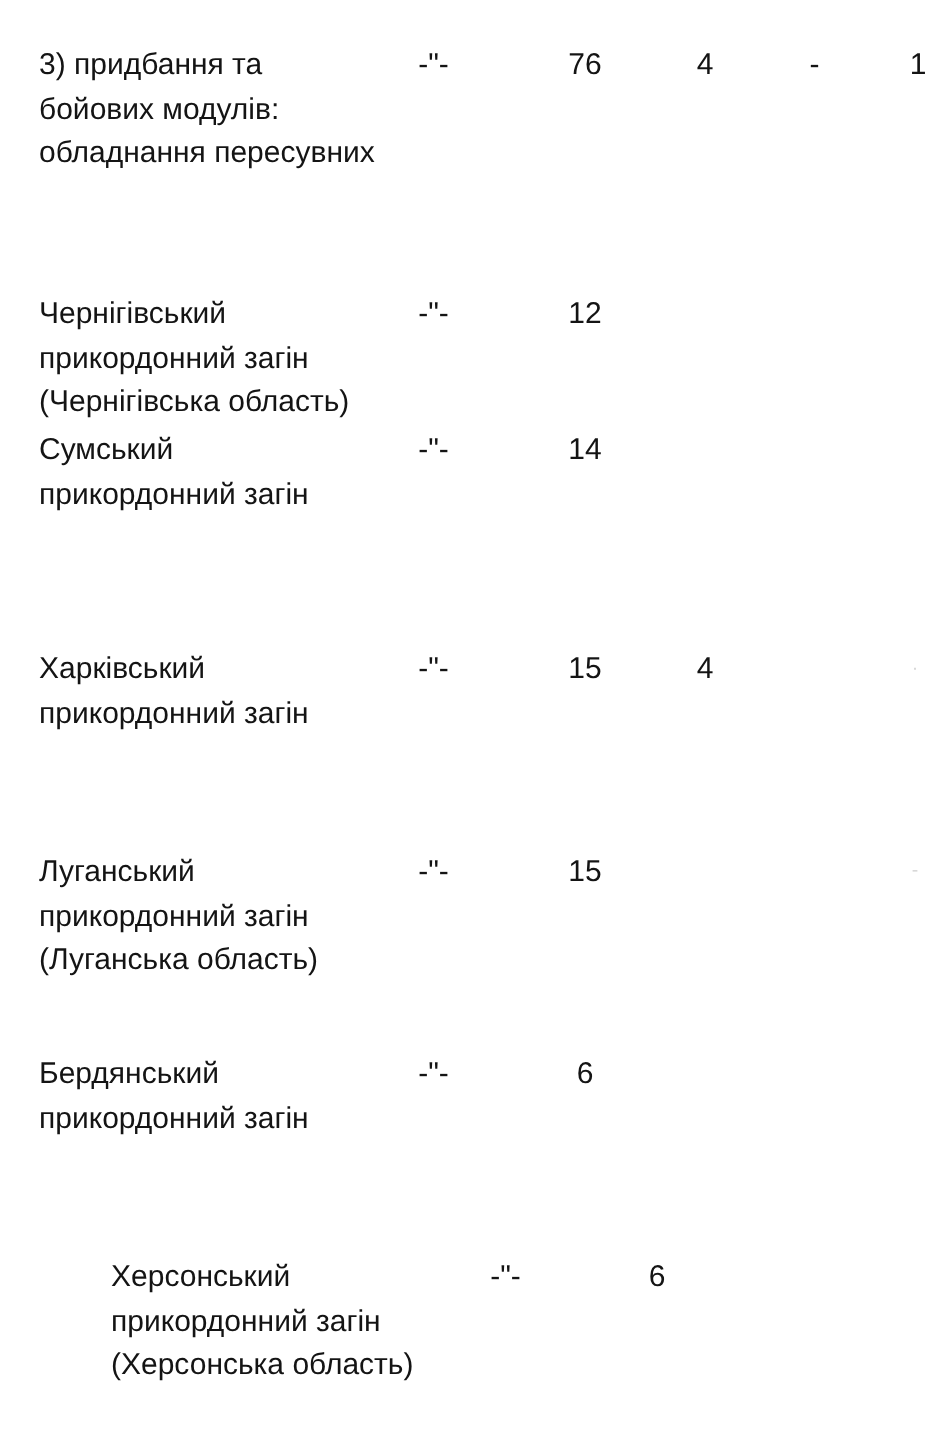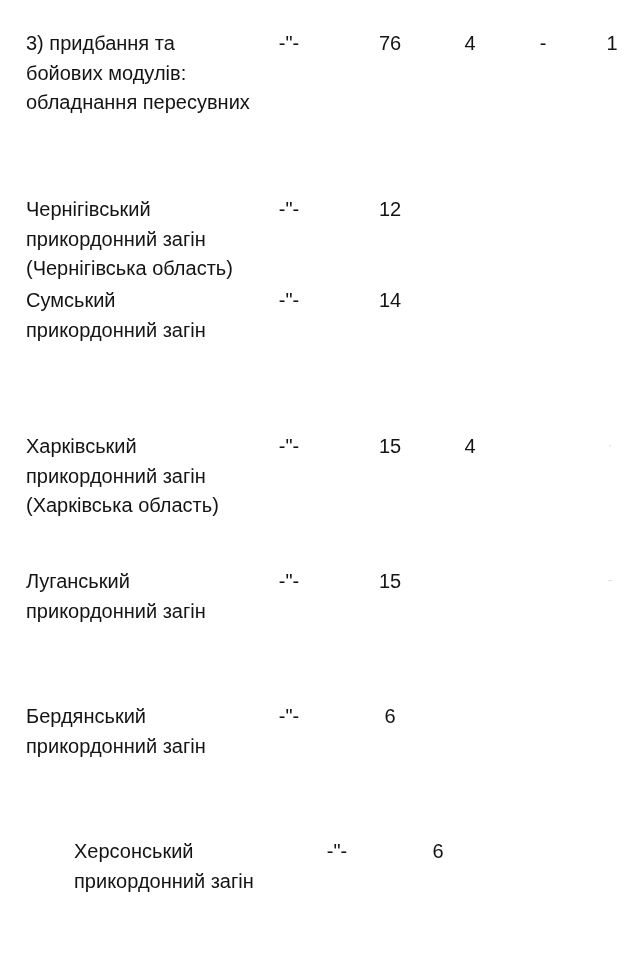--- a/index.html
+++ b/index.html
@@ -94,34 +94,34 @@
     <div class="cell col-c3">14</div>
     <div class="cell col-c4"></div>
     <div class="cell col-c5"></div>
     <div class="cell col-c6"></div>
   </div>
 
   <div class="row r3">
     <div class="cell col-name">
       <div>Харківський</div>
       <div>прикордонний загін</div>
-      <div>(Харківська область)</div>
     </div>
     <div class="cell col-ditto">-"-</div>
     <div class="cell col-c3">15</div>
     <div class="cell col-c4">4</div>
     <div class="cell col-c5"></div>
     <div class="cell col-c6"></div>
     <div class="faint-mark">·</div>
   </div>
 
   <div class="row r4">
     <div class="cell col-name">
       <div>Луганський</div>
       <div>прикордонний загін</div>
+      <div>(Луганська область)</div>
     </div>
     <div class="cell col-ditto">-"-</div>
     <div class="cell col-c3">15</div>
     <div class="cell col-c4"></div>
     <div class="cell col-c5"></div>
     <div class="cell col-c6"></div>
     <div class="faint-mark">-</div>
   </div>
 
   <div class="row r5">
@@ -133,20 +133,21 @@
     <div class="cell col-c3">6</div>
     <div class="cell col-c4"></div>
     <div class="cell col-c5"></div>
     <div class="cell col-c6"></div>
   </div>
 
   <div class="row r6">
     <div class="cell col-name">
       <div>Херсонський</div>
       <div>прикордонний загін</div>
+      <div>(Херсонська область)</div>
     </div>
     <div class="cell col-ditto">-"-</div>
     <div class="cell col-c3">6</div>
     <div class="cell col-c4"></div>
     <div class="cell col-c5"></div>
     <div class="cell col-c6"></div>
   </div>
 
 </div>
 

